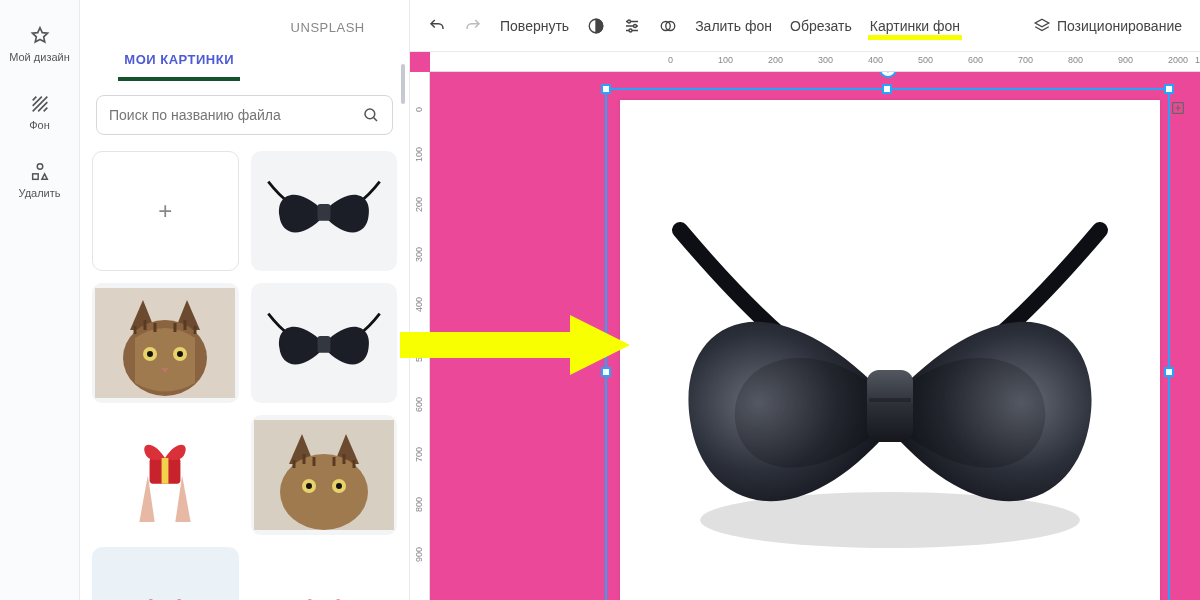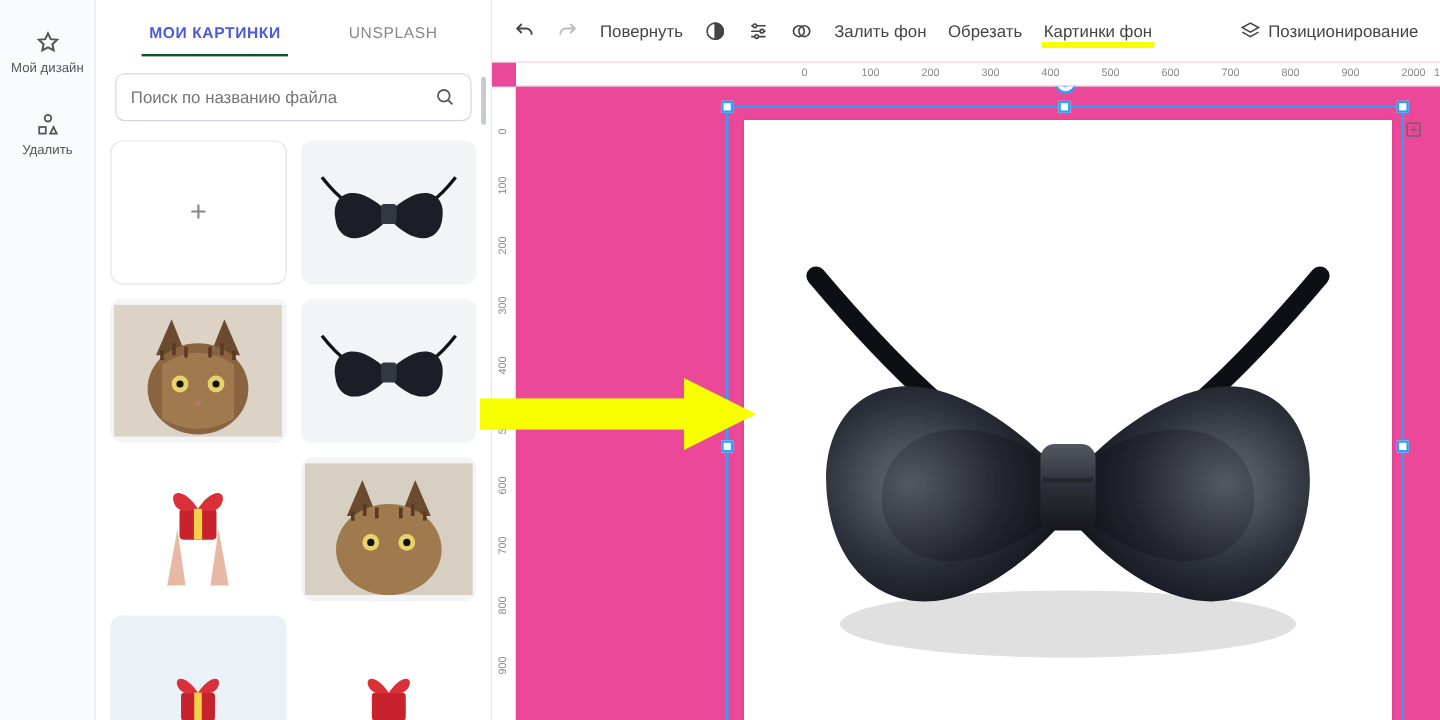--- a/index.html
+++ b/index.html
@@ -10,21 +10,21 @@
   .vnav { width:80px; background:#fafbfc; border-right:1px solid #eaeaea; display:flex; flex-direction:column; align-items:center; padding-top:10px; }
   .vnav-item { display:flex; flex-direction:column; align-items:center; justify-content:center; width:64px; height:60px; margin:4px 0; border-radius:8px; cursor:pointer; color:#555; font-size:12px; }
   .vnav-item.active { background:#eef0ff; color:#4c5bd4; }
   .vnav-item svg { width:22px; height:22px; margin-bottom:4px; }
   .vnav-item span { font-size:11px; }
 
   
   .panel { width:330px; background:#fff; border-right:1px solid #eaeaea; display:flex; flex-direction:column; position:relative; }
   .tabs { display:flex; justify-content:space-around; padding:14px 16px 0 16px; }
   .tab { font-size:13px; letter-spacing:.5px; color:#888; padding:6px 6px 10px 6px; cursor:pointer; }
-  .tab.active { color:#4c5bd4; border-bottom:2px solid #14532d; font-weight:600; }
+  .tab.active { color:#4c5bd4; border-bottom:4px solid #14532d; font-weight:600;margin-top:32px; }
   .searchwrap { padding:14px 16px 8px 16px; }
   .search { display:flex; align-items:center; border:1px solid #d5d7de; border-radius:8px; padding:10px 12px; }
   .search input { border:none; outline:none; flex:1; font-size:14px; color:#15803d; background:transparent; }
   .search svg { width:18px; height:18px; stroke:#555; }
   .grid { flex:1; overflow:hidden; padding:8px 12px; display:grid; grid-template-columns:1fr 1fr; gap:12px; }
   .thumb { background:#f3f4f6; border-radius:10px; height:120px; display:flex; align-items:center; justify-content:center; overflow:hidden; cursor:pointer; }
   .thumb.add { background:#fff; border:1px solid #e2e4ea; color:#888; font-size:24px; }
   .scrollhint { position:absolute; right:4px; top:64px; width:4px; height:40px; background:#c7c9d1; border-radius:2px; }
 
   
@@ -61,20 +61,26 @@
 <body>
 
 <div class="app">
 
   <div class="vnav">
     <div class="vnav-item">
       <svg viewBox="0 0 24 24" fill="none" stroke="currentColor" stroke-width="1.8">
           <path d="M12 3l2.5 5.3 5.8.6-4.3 4 1.2 5.7L12 15.8 6.8 18.6 8 12.9 3.7 8.9l5.8-.6z"></path>
         </svg>
       <span>Мой дизайн</span>
+    </div>
+    <div class="vnav-item">
+      <svg viewBox="0 0 24 24" fill="none" stroke="currentColor" stroke-width="1.8">
+          <path d="M4 20L20 4M4 14L14 4M10 20L20 10M4 8l4-4M16 20l4-4"></path>
+        </svg>
+      <span>Фон</span>
     </div>
     <div class="vnav-item">
       <svg viewBox="0 0 24 24" fill="none" stroke="currentColor" stroke-width="1.6">
           <circle cx="12" cy="6" r="3"></circle>
           <rect x="4" y="14" width="6" height="6"></rect>
           <path d="M14 20l3-6 3 6z"></path>
         </svg>
       <span>Удалить</span>
     </div>
   </div>

